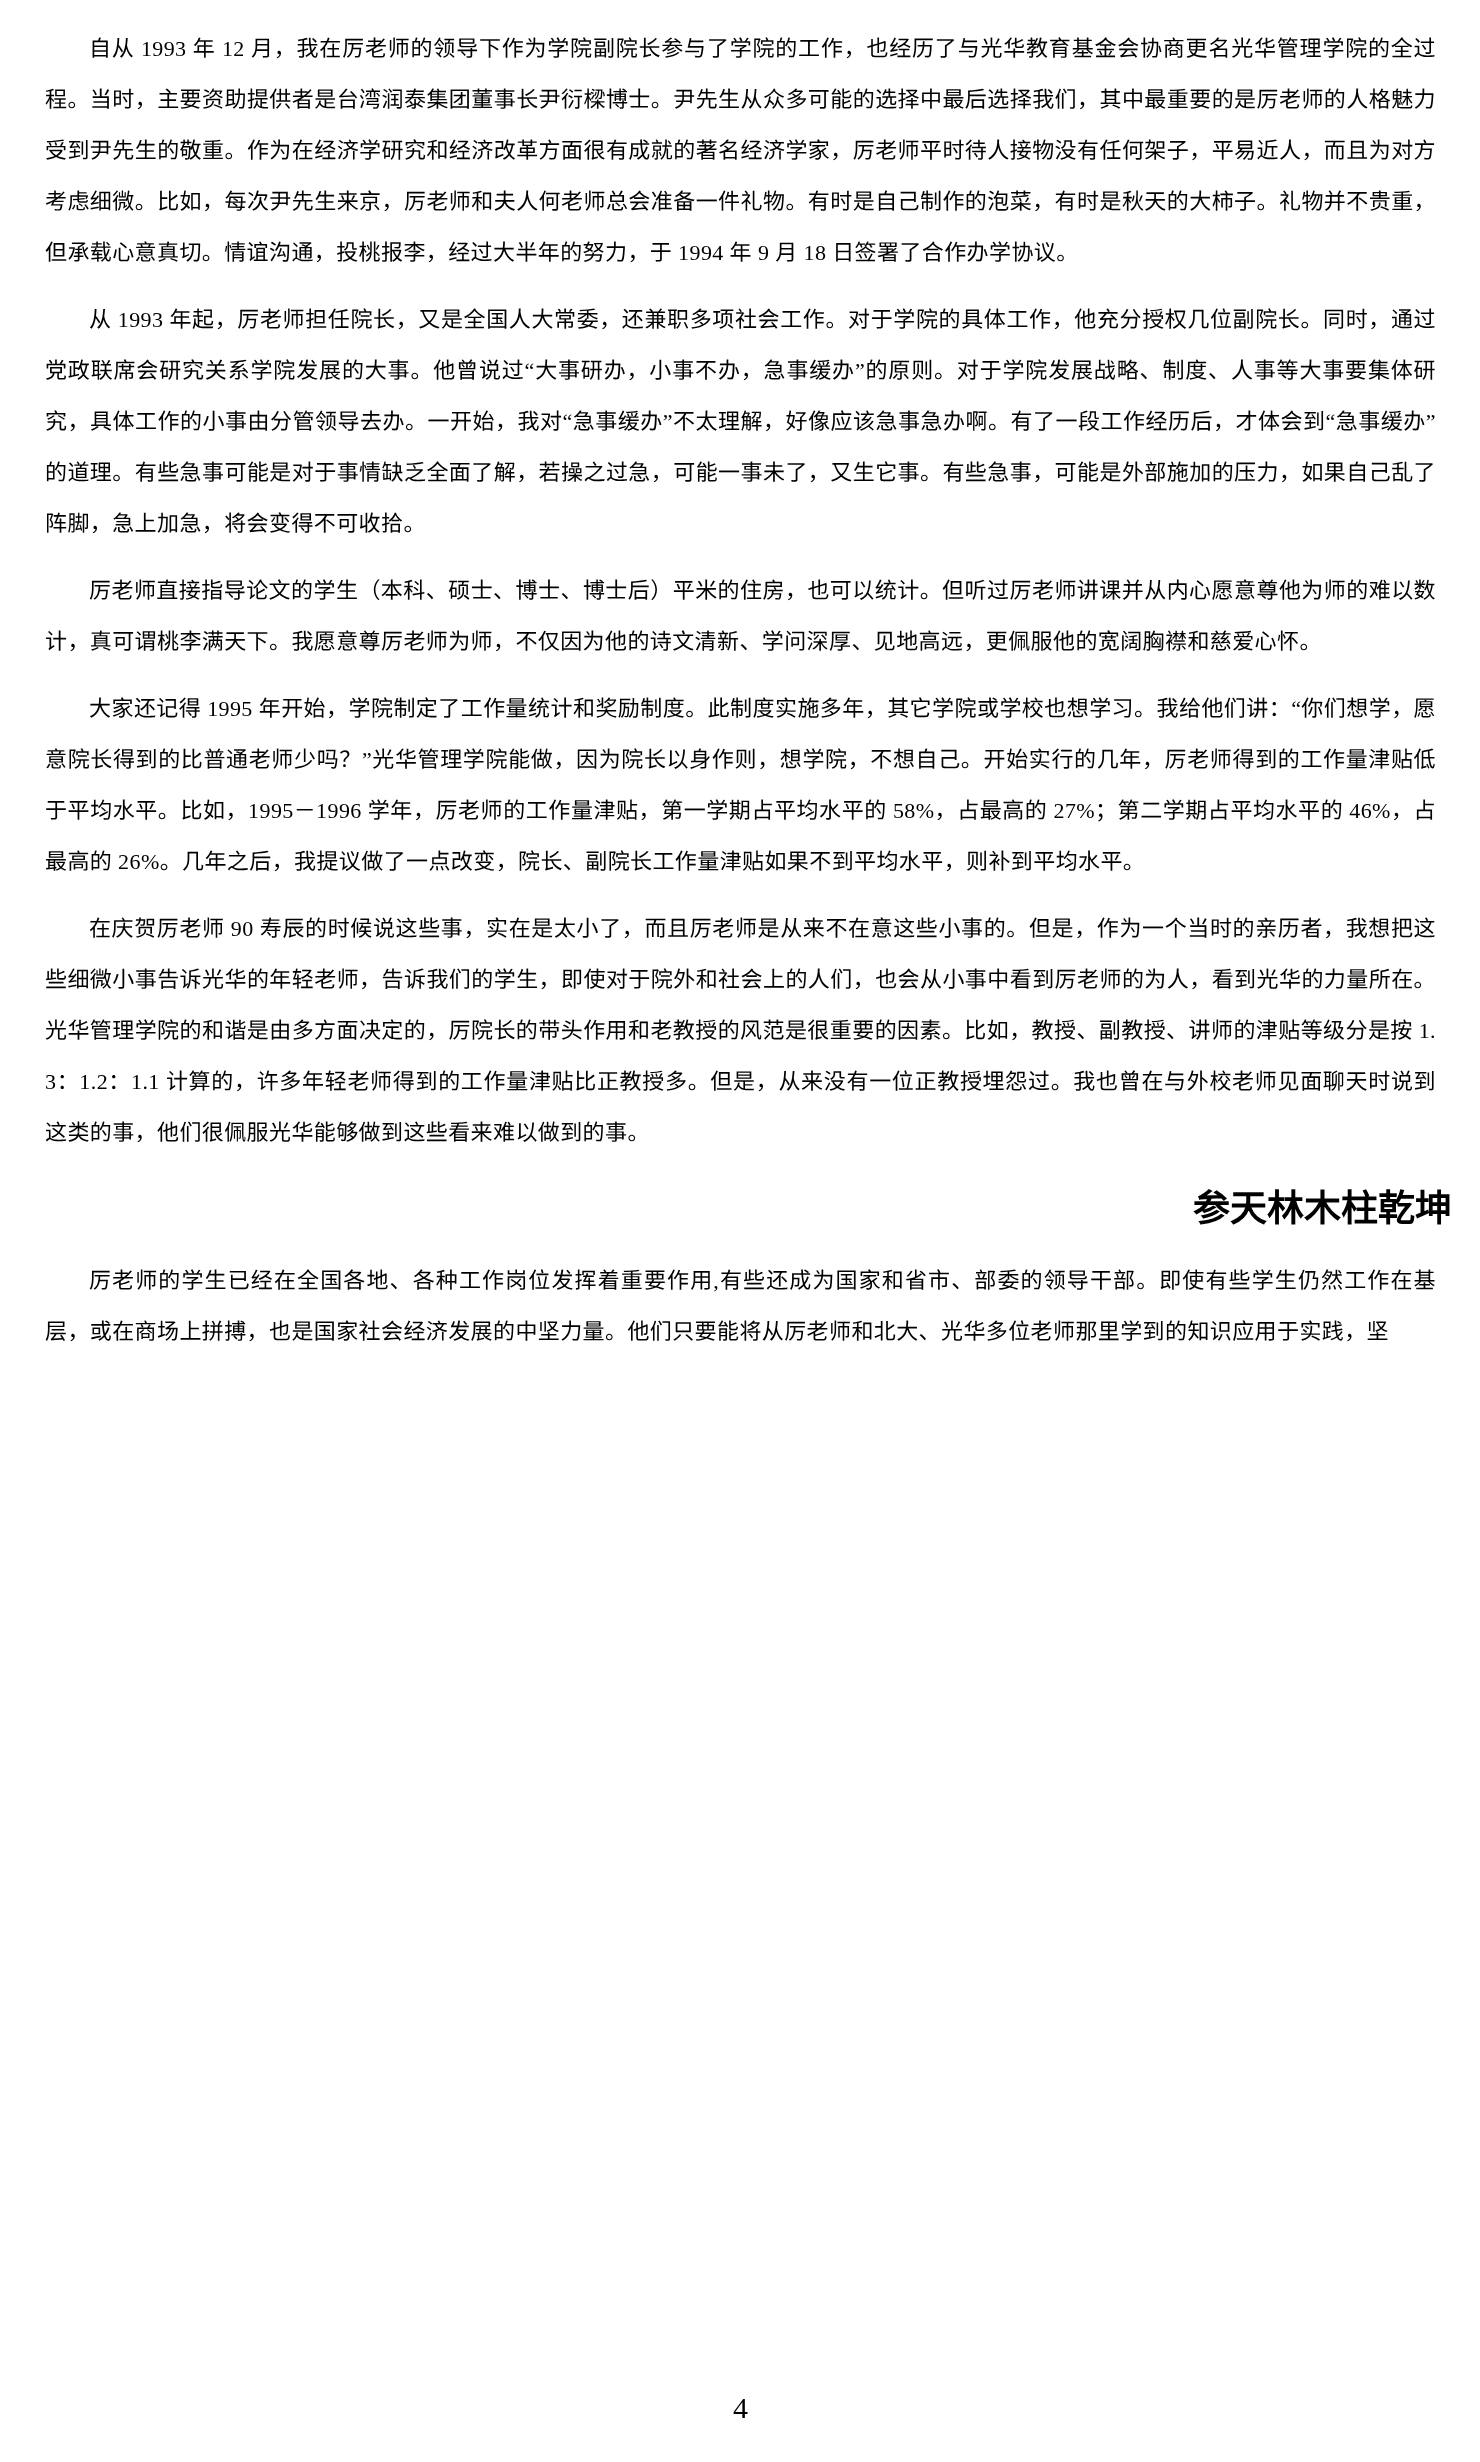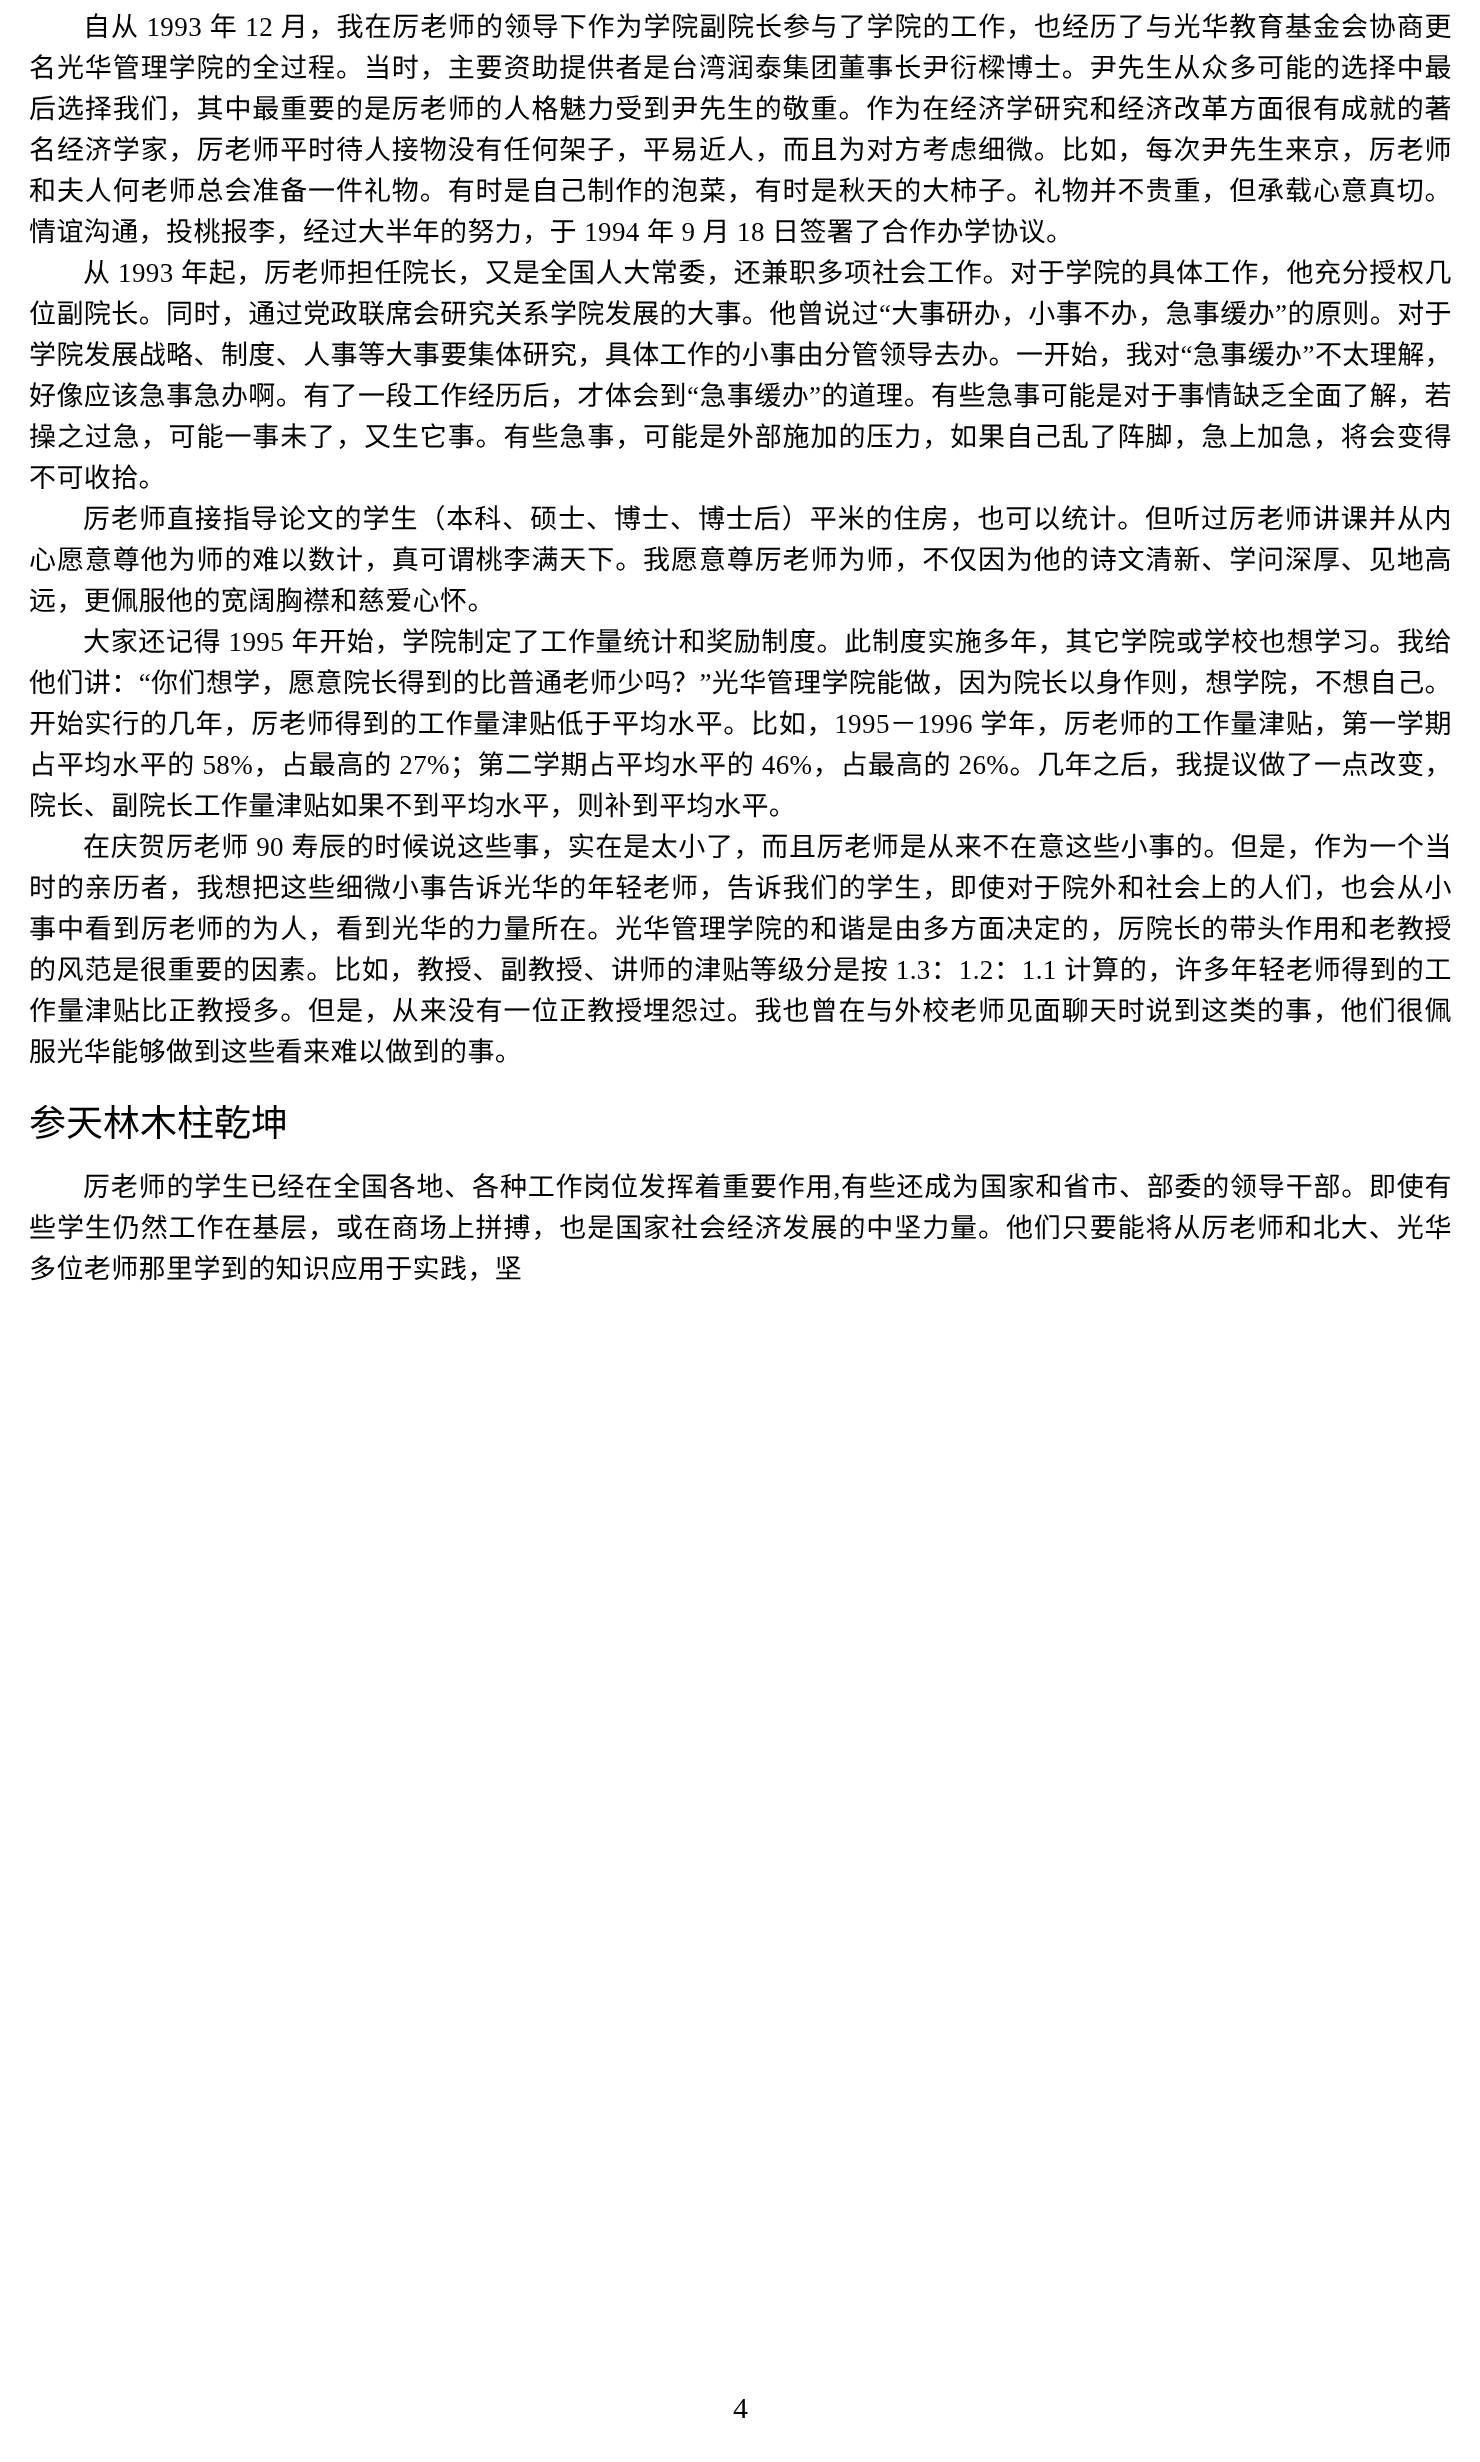--- a/index.html
+++ b/index.html
@@ -12,35 +12,35 @@
     width: 1481px;
     height: 2462px;
     background: #ffffff;
     color: #000000;
     font-family: "Liberation Serif", "DejaVu Serif", serif;
     box-sizing: border-box;
     padding: 6.5px 29px 0 29px;
     overflow: hidden;
   }
   .body-text p {
-    margin: 0;
-    font-size: 27px;
-    line-height: 41px;
+    margin: 16px;
+    font-size: 22px;
+    line-height: 51px;
     text-align: justify;
     text-justify: inter-ideograph;
     text-indent: 2em;
     letter-spacing: 0.4px;
     word-break: break-all;
   }
   .section-heading {
     margin: 21px 0 13px 0;
     font-size: 37px;
     line-height: 60px;
-    font-weight: normal;
-    text-align: left;
+    font-weight: bold;
+    text-align: right;
     font-family: "Liberation Sans", "DejaVu Sans", sans-serif;
   }
   .page-footer {
     position: absolute;
     left: 0;
     bottom: 38px;
     width: 100%;
     text-align: center;
     font-size: 30px;
     line-height: 33px;

